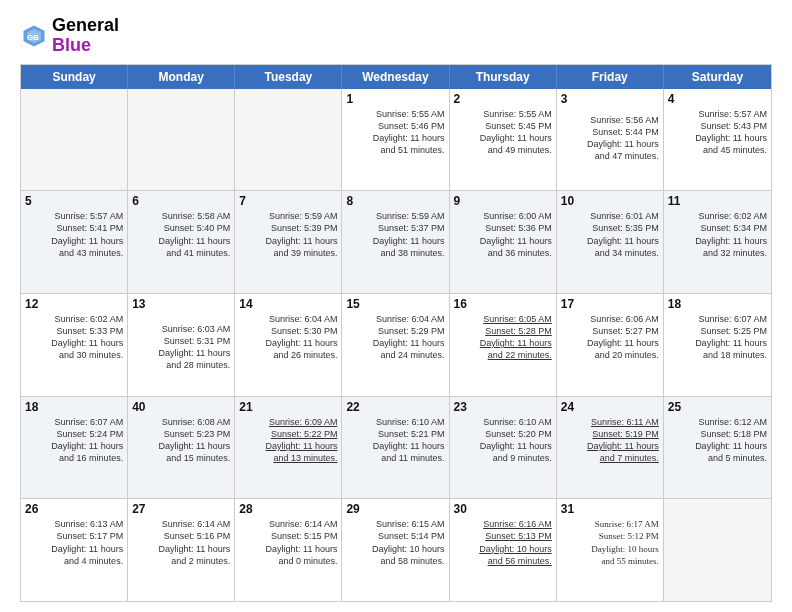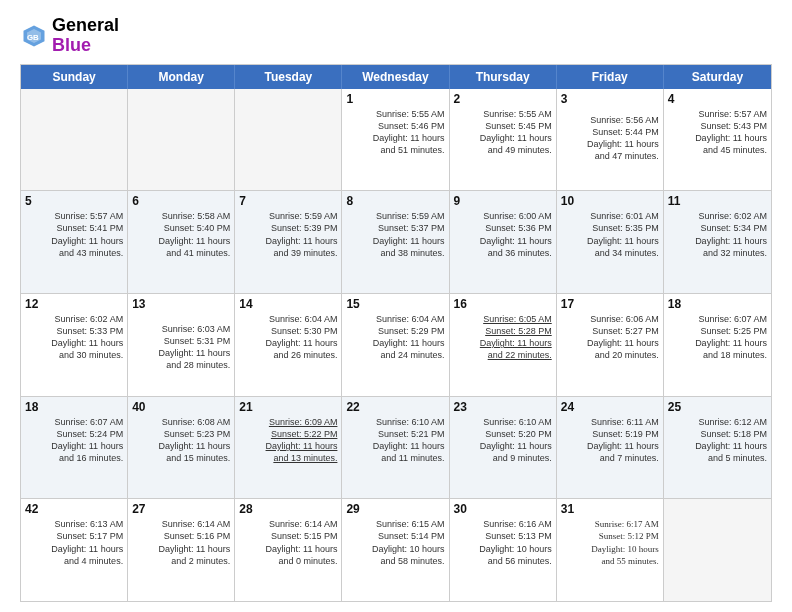--- a/index.html
+++ b/index.html
@@ -309,36 +309,36 @@
           </div>
           <div class="cal-cell alt-bg">
             <div class="day-num">23</div>
             <div class="cell-text" style="white-space: pre-line;">Sunrise: 6:10 AM
 Sunset: 5:20 PM
 Daylight: 11 hours
 and 9 minutes.</div>
           </div>
           <div class="cal-cell alt-bg">
             <div class="day-num">24</div>
-            <div class="cell-text" style="white-space: pre-line;">Sunrise: 6:11 AM
+            <div class="cell-text" style="white-space: pre-line; text-decoration: underline;">Sunrise: 6:11 AM
 Sunset: 5:19 PM
 Daylight: 11 hours
 and 7 minutes.</div>
           </div>
           <div class="cal-cell alt-bg">
             <div class="day-num">25</div>
             <div class="cell-text" style="white-space: pre-line;">Sunrise: 6:12 AM
 Sunset: 5:18 PM
 Daylight: 11 hours
 and 5 minutes.</div>
           </div>
         </div>
         <div class="cal-row">
           <div class="cal-cell">
-            <div class="day-num">42</div>
+            <div class="day-num">26</div>
             <div class="cell-text" style="white-space: pre-line; margin-left: 24px;">Sunrise: 6:13 AM
 Sunset: 5:17 PM
 Daylight: 11 hours
 and 4 minutes.</div>
           </div>
           <div class="cal-cell">
             <div class="day-num">27</div>
             <div class="cell-text" style="white-space: pre-line;">Sunrise: 6:14 AM
 Sunset: 5:16 PM
 Daylight: 11 hours
@@ -353,21 +353,21 @@
           </div>
           <div class="cal-cell">
             <div class="day-num">29</div>
             <div class="cell-text" style="white-space: pre-line;">Sunrise: 6:15 AM
 Sunset: 5:14 PM
 Daylight: 10 hours
 and 58 minutes.</div>
           </div>
           <div class="cal-cell">
             <div class="day-num">30</div>
-            <div class="cell-text" style="white-space: pre-line;">Sunrise: 6:16 AM
+            <div class="cell-text" style="white-space: pre-line; text-decoration: underline;">Sunrise: 6:16 AM
 Sunset: 5:13 PM
 Daylight: 10 hours
 and 56 minutes.</div>
           </div>
           <div class="cal-cell">
             <div class="day-num">31</div>
             <div class="cell-text" style="white-space: pre-line; font-family: Liberation Serif, serif;">Sunrise: 6:17 AM
 Sunset: 5:12 PM
 Daylight: 10 hours
 and 55 minutes.</div>

